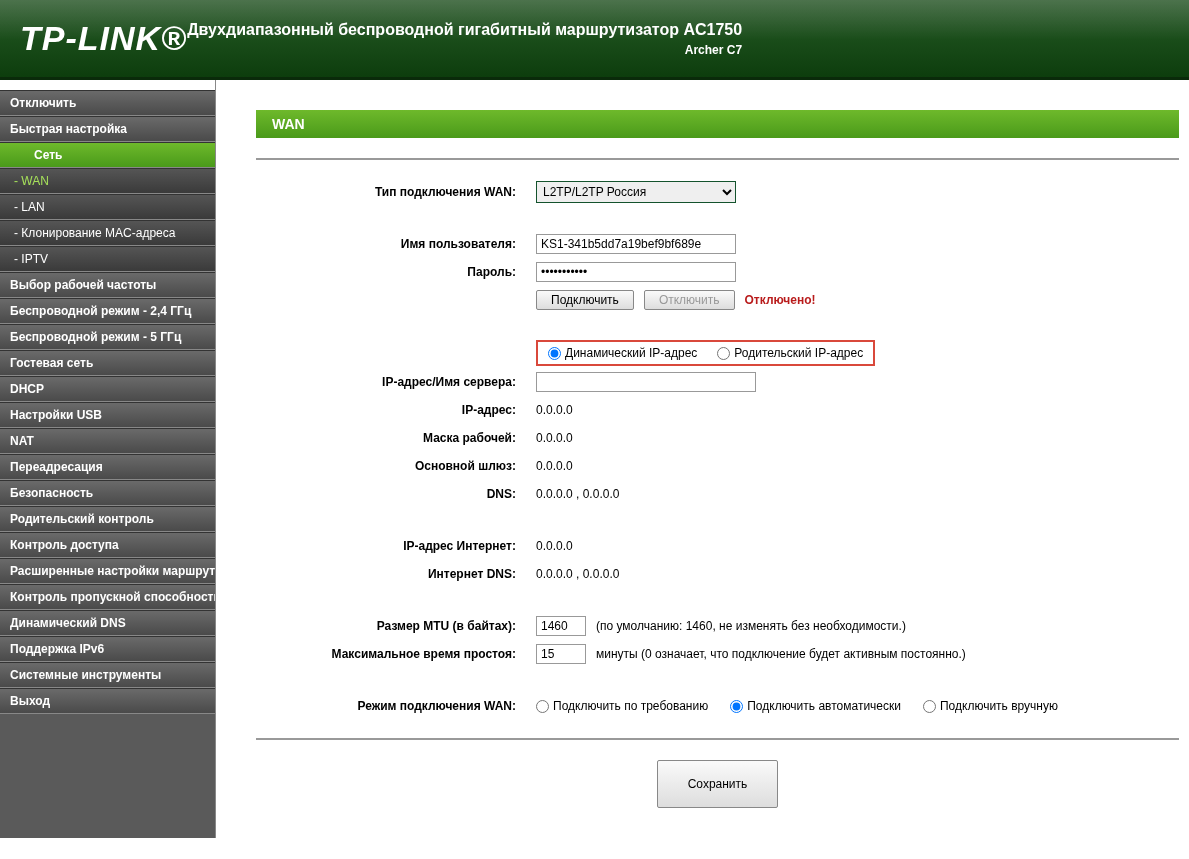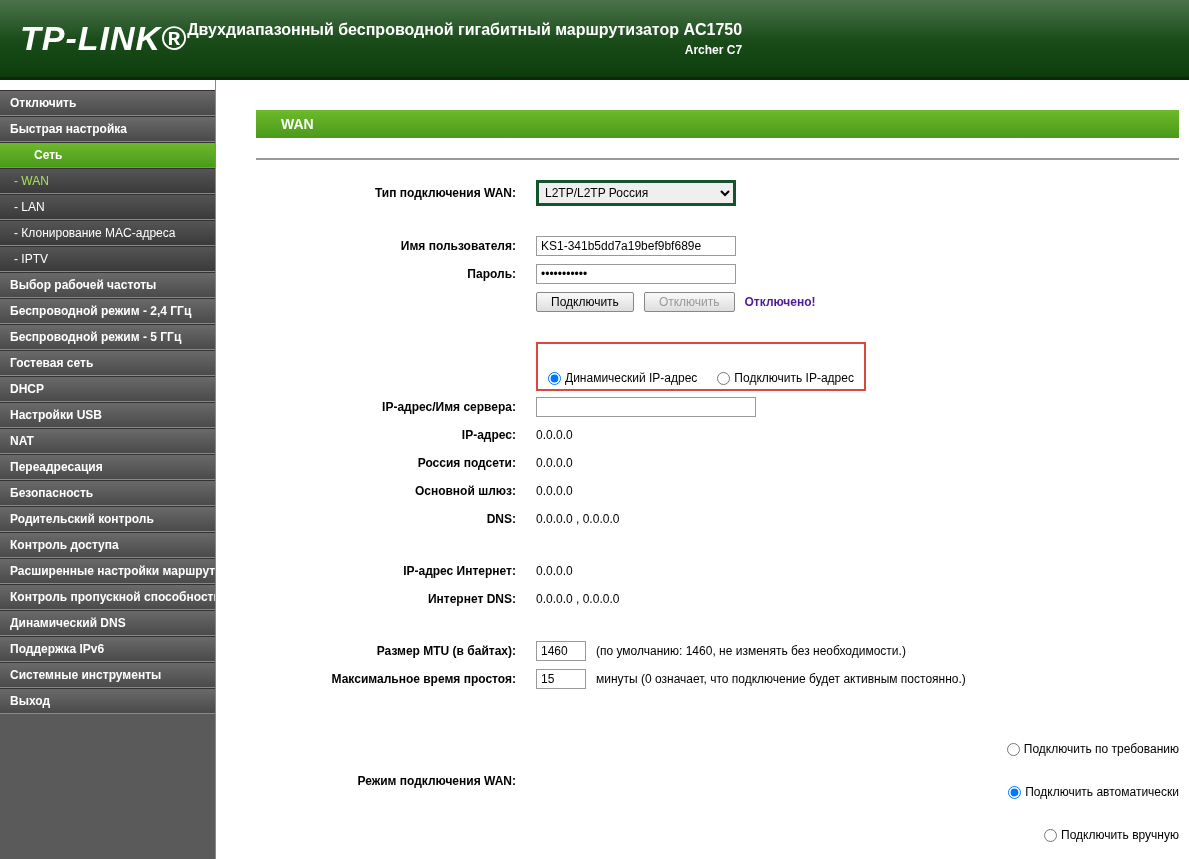--- a/index.html
+++ b/index.html
@@ -70,21 +70,21 @@
 
 .content {
   flex: 1;
   padding: 30px 10px 30px 40px;
 }
 .page-title-bar {
   background: linear-gradient(to bottom, #6eb92b 0%, #4a9a1a 100%);
   color: #fff;
   font-weight: bold;
   font-size: 14px;
-  padding: 6px 25px;
+  padding: 6px 16px;
 }
 .section-hr { border: none; border-top: 2px solid #999; margin: 20px 0; }
 
 .form-row {
   display: flex;
   align-items: center;
   margin: 4px 0;
   min-height: 24px;
 }
 .form-label {
@@ -98,43 +98,43 @@
 .form-field input[type="text"],
 .form-field input[type="password"] {
   width: 200px;
   padding: 2px 4px;
   border: 1px solid #999;
   font-size: 12px;
 }
 .form-field select {
   width: 200px;
   padding: 2px;
-  border: 3px solid #14532d;
+  border: 1px solid #14532d;
   font-size: 12px;
   background: #efefef;
 }
 .form-field input.small { width: 50px; }
 .btn {
   padding: 2px 14px;
   border: 1px solid #888;
   background: linear-gradient(to bottom, #fafafa, #ddd);
   font-size: 12px;
   cursor: pointer;
   border-radius: 2px;
 }
 .btn:disabled { color: #999; cursor: default; }
-.status-text { color: #4c1d95; font-weight: bold; text-align: center; }
+.status-text { color: #b91c1c; font-weight: bold; text-align: center; }
 .highlight-box {
   border: 2px solid #d9483b;
   padding: 4px 10px;
   display: inline-flex;
   align-items: center;
   gap: 20px;
 }
-.radio-label { display: inline-flex; align-items: center; gap: 4px; font-size: 12px; margin-top: 23px; }
+.radio-label { display: inline-flex; align-items: center; gap: 4px; font-size: 12px; }
 .value-text { font-size: 12px; }
 .hint { font-size: 12px; }
 .save-row { text-align: center; margin-top: 10px; }
 .save-btn {
   padding: 16px 30px;
   border: 1px solid #888;
   background: linear-gradient(to bottom, #fafafa, #ddd);
   font-size: 12px;
   cursor: pointer;
   border-radius: 2px;
@@ -226,42 +226,42 @@
     <div class="form-row">
       <div class="form-label"></div>
       <div class="form-field">
         <span class="highlight-box">
           <label class="radio-label">
             <input type="radio" name="ipmode" checked="" style="">
             <span>Динамический IP-адрес</span>
           </label>
           <label class="radio-label">
             <input type="radio" name="ipmode" style="">
-            <span>Подключить IP-адрес</span>
+            <span>Родительский IP-адрес</span>
           </label>
         </span>
       </div>
     </div>
 
     <div class="form-row">
       <div class="form-label">IP-адрес/Имя сервера:</div>
       <div class="form-field">
         <input type="text" style="width: 220px;" value="">
       </div>
     </div>
 
     <div class="form-row">
       <div class="form-label">IP-адрес:</div>
       <div class="form-field">
           <span class="value-text">0.0.0.0</span>
         </div>
     </div>
 
     <div class="form-row">
-      <div class="form-label">Россия подсети:</div>
+      <div class="form-label">Маска рабочей:</div>
       <div class="form-field">
           <span class="value-text">0.0.0.0</span>
         </div>
     </div>
 
     <div class="form-row">
       <div class="form-label">Основной шлюз:</div>
       <div class="form-field">
           <span class="value-text">0.0.0.0</span>
         </div>
@@ -305,21 +305,21 @@
       <div class="form-field">
         <input type="text" class="small" value="15" style="">
         <span class="hint">минуты (0 означает, что подключение будет активным постоянно.)</span>
       </div>
     </div>
 
     <div class="spacer"></div>
 
     <div class="form-row">
       <div class="form-label">Режим подключения WAN:</div>
-      <div class="form-field" style="flex-direction:column; align-items:flex-end; gap:6px;">
+      <div class="form-field" style="flex-direction:row; align-items:flex-end; gap:22px;">
         <label class="radio-label">
           <input type="radio" name="connmode" style="">
           <span>Подключить по требованию</span>
         </label>
         <label class="radio-label">
           <input type="radio" name="connmode" checked="" style="">
           <span>Подключить автоматически</span>
         </label>
         <label class="radio-label">
           <input type="radio" name="connmode" style="">

